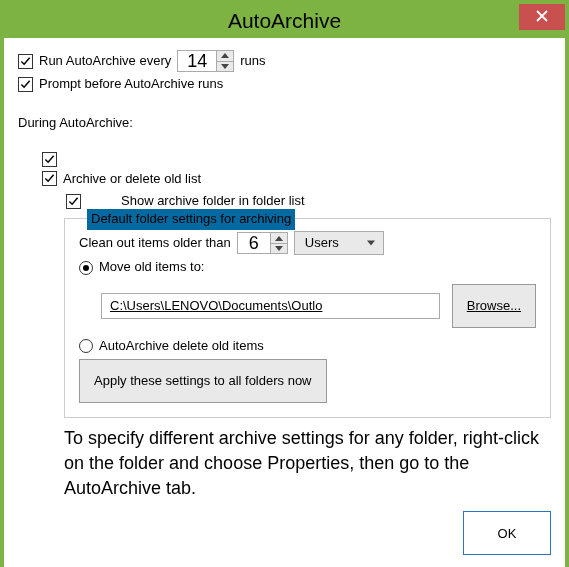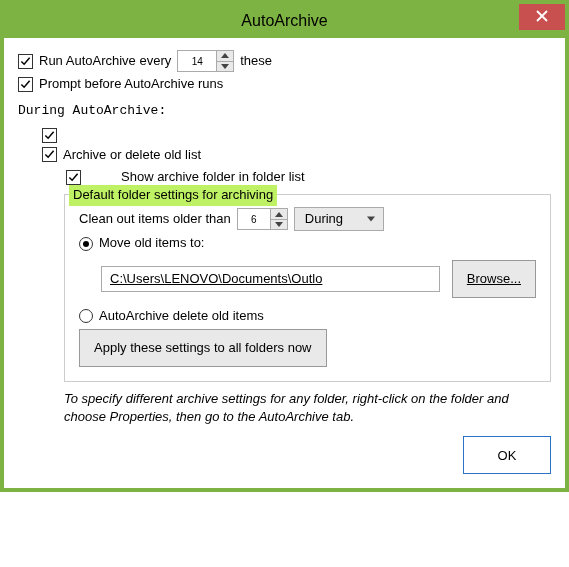--- a/index.html
+++ b/index.html
@@ -17,21 +17,21 @@
     background: #fff;
   }
   .titlebar {
     height: 34px;
     background: #7cb342;
     display: flex;
     align-items: center;
     justify-content: center;
     position: relative;
     color: #000;
-    font-size: 16px;
+    font-size: 21px;
   }
   .close-btn {
     position: absolute;
     right: 0;
     top: 0;
     width: 46px;
     height: 26px;
     background: #c8504f;
     color: #fff;
     text-align: center;
@@ -68,21 +68,21 @@
   .spinner-wrap {
     display: flex;
     align-items: stretch;
     height: 22px;
   }
   .spinner-input {
     width: 40px;
     height: 22px;
     border: 1px solid #aaa;
     text-align: center;
-    font-size: 10px;
+    font-size: 18px;
     font-family: inherit;
     padding: 0;
   }
   .spinner-btns {
     display: flex;
     flex-direction: column;
     border: 1px solid #aaa;
     border-left: none;
   }
   .spinner-btn {
@@ -98,22 +98,22 @@
   .spinner-btn svg { display: block; }
   .fieldset {
     border: 1px solid #ccc;
     margin: 6px 0 8px 46px;
     padding: 10px 14px 14px 14px;
     position: relative;
   }
   .fieldset-legend {
     position: absolute;
     top: -10px;
-    left: 4px;
-    background: #bef264;
+    left: 22px;
+    background: #0369a1;
     padding: 0 4px;
     font-size: 13px;
   }
   .select {
     height: 24px;
     border: 1px solid #aaa;
     background: #e9e9e9;
     padding: 0 24px 0 10px;
     display: inline-flex;
     align-items: center;
@@ -163,21 +163,21 @@
     height: 26px;
     border: 1px solid #aaa;
     padding: 0 8px;
     font-size: 13px;
     font-family: inherit;
     background: #fff;
     overflow: hidden;
     white-space: nowrap;
   }
   .btn {
-    height: 38px;
+    height: 44px;
     min-width: 80px;
     border: 1px solid #999;
     background: #e9e9e9;
     padding: 0 14px;
     font-size: 13px;
     font-family: inherit;
     cursor: pointer;
     display: inline-flex;
     align-items: center;
     justify-content: center;
@@ -187,23 +187,22 @@
     justify-content: flex-end;
     margin-top: 10px;
   }
   .btn-primary {
     border: 1.5px solid #2a72c5;
     background: #fff;
     min-width: 88px;
   }
   .note {
     margin: 6px 0 0 46px;
-    font-size: 13px;
+    font-size: 18px;
     line-height: 1.4;
-    font-style: italic;
   }
 </style>
 </head>
 <body>
 
 <div class="window">
   <div class="titlebar">
     <span>AutoArchive</span>
     <div class="close-btn" title="Close">
       <svg width="12" height="12" viewBox="0 0 12 12">
@@ -229,33 +228,33 @@
                 <path d="M0 5 L4 0 L8 5 Z" fill="#444"></path>
               </svg>
             </span>
           <span class="spinner-btn">
               <svg width="8" height="5">
                 <path d="M0 0 L4 5 L8 0 Z" fill="#444"></path>
               </svg>
             </span>
         </span>
       </span>
-      <span>these</span>
+      <span>runs</span>
     </div>
 
     <div class="row">
       <span class="checkbox">
         <svg width="11" height="11" viewBox="0 0 12 12">
             <path d="M1.5 6 L4.5 9 L10.5 2" stroke="#000" stroke-width="1.6" fill="none"></path>
           </svg>
       </span>
       <span>Prompt before AutoArchive runs</span>
     </div>
 
-    <div style="margin:6px 0;font-family:Liberation Mono, monospace;">During AutoArchive:</div>
+    <div style="margin:18px 0;">During AutoArchive:</div>
 
     <div class="row indent-1">
       <span class="checkbox">
         <svg width="11" height="11" viewBox="0 0 12 12">
             <path d="M1.5 6 L4.5 9 L10.5 2" stroke="#000" stroke-width="1.6" fill="none"></path>
           </svg>
       </span>
     </div>
 
     <div class="row indent-1">
@@ -290,21 +289,21 @@
                 </svg>
               </span>
             <span class="spinner-btn">
                 <svg width="8" height="5">
                   <path d="M0 0 L4 5 L8 0 Z" fill="#444"></path>
                 </svg>
               </span>
           </span>
         </span>
         <span class="select">
-          <span>During</span>
+          <span>Users</span>
         </span>
       </div>
 
       <div class="row" style="margin-top:0">
         <span class="radio">
           <span class="dot"></span>
         </span>
         <span>Move old items to:</span>
       </div>
 

